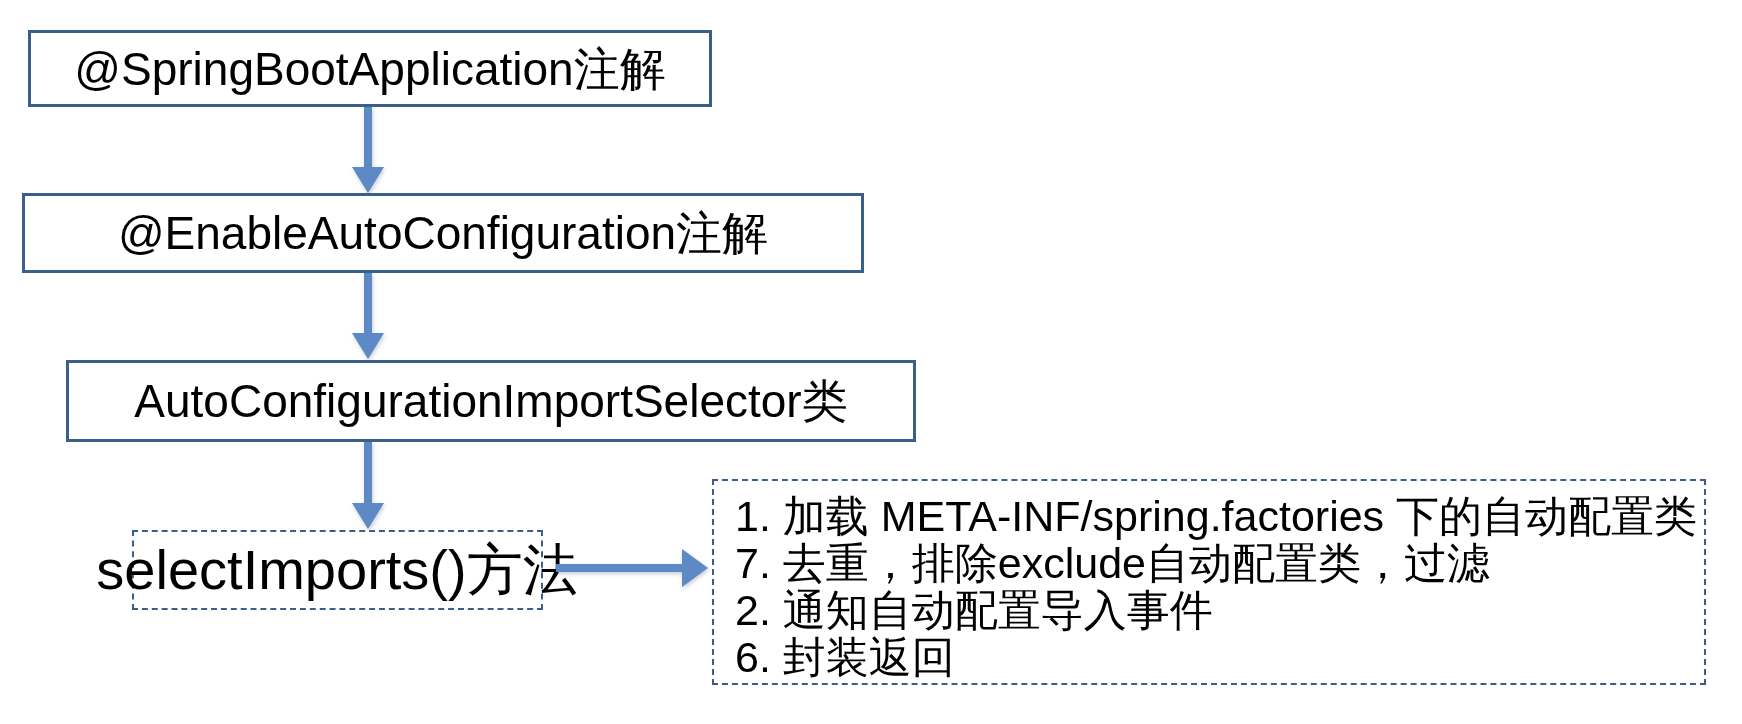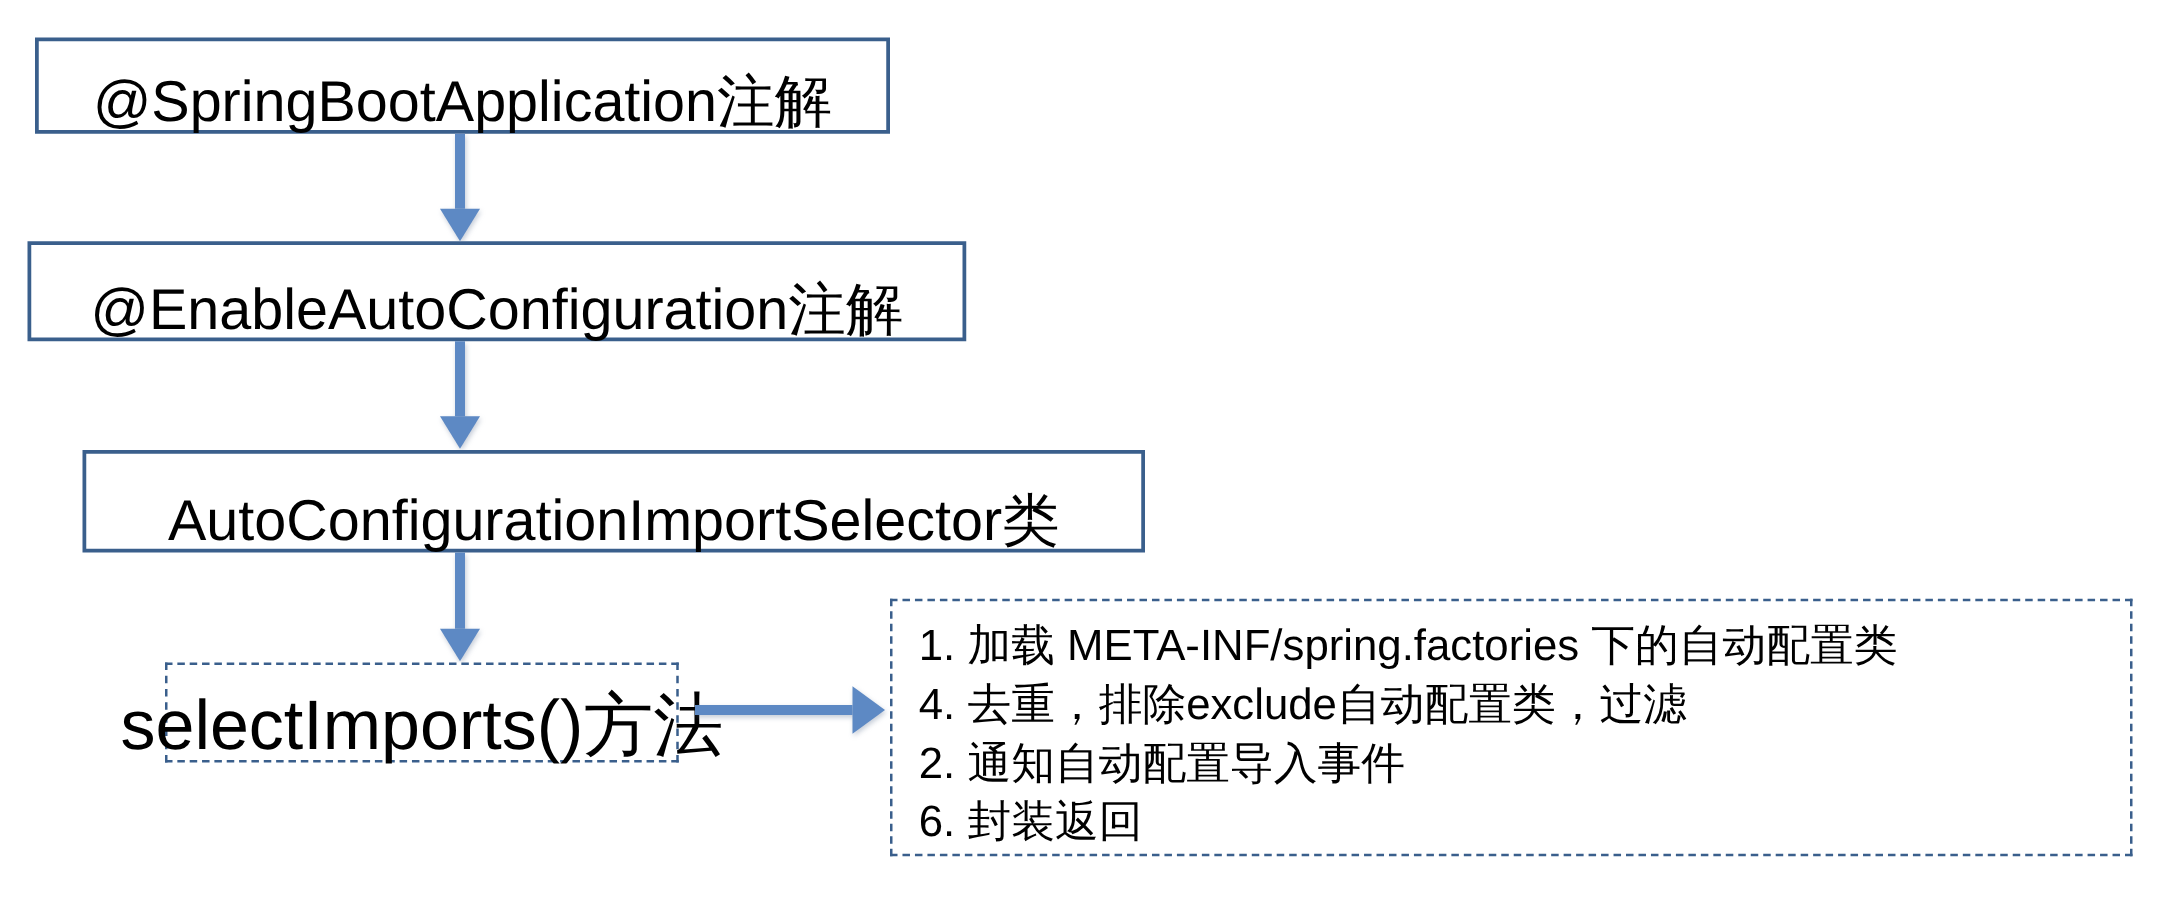--- a/index.html
+++ b/index.html
@@ -17,42 +17,42 @@
     background: var(--background);
     font-family: "Liberation Sans", "DejaVu Sans", sans-serif;
     color: var(--text);
     overflow: hidden;
   }
   .node {
     position: absolute;
     background: var(--background);
     border: 3px solid var(--box-border);
     display: flex;
-    align-items: flex-end;
+    align-items: center;
     justify-content: center;
     white-space: nowrap;
     font-size: 46px;
     line-height: 1;
   }
   .node.dashed {
     border: 2px dashed var(--box-border);
     font-size: 56px;
   }
   .node-1 { left: 28px;  top: 30px;  width: 684px; height: 77px; }
-  .node-2 { left: 22px;  top: 193px; width: 751px; height: 80px; }
+  .node-2 { left: 22px;  top: 193px; width: 842px; height: 80px; }
   .node-3 { left: 20px;  top: 360px; width: 850px; height: 82px; margin-left: 46px; }
   .node-4 { left: 132px; top: 530px; width: 411px; height: 80px; }
 
   .steps-box {
     position: absolute;
     left: 712px; top: 479px; width: 994px; height: 206px;
     border: 2px dashed var(--box-border);
     background: var(--background);
     padding: 12px 18px 0 21px;
-    font-size: 35px;
+    font-size: 43px;
     line-height: 47px;
     white-space: nowrap;
   }
 
   .arrow-v {
     position: absolute;
     width: 32px;
     display: flex;
     flex-direction: column;
     align-items: center;
@@ -121,18 +121,18 @@
     <span>selectImports()方法</span>
   </div>
 
   <div class="arrow-h">
     <div class="shaft"></div>
     <div class="head"></div>
   </div>
 
   <div class="steps-box">
     <div>1. 加载 META-INF/spring.factories 下的自动配置类</div>
-    <div>4. 去重，排除exclude自动配置类，过滤</div>
+    <div>7. 去重，排除exclude自动配置类，过滤</div>
     <div>2. 通知自动配置导入事件</div>
     <div>6. 封装返回</div>
   </div>
 
 </div>
 
 </body></html>

